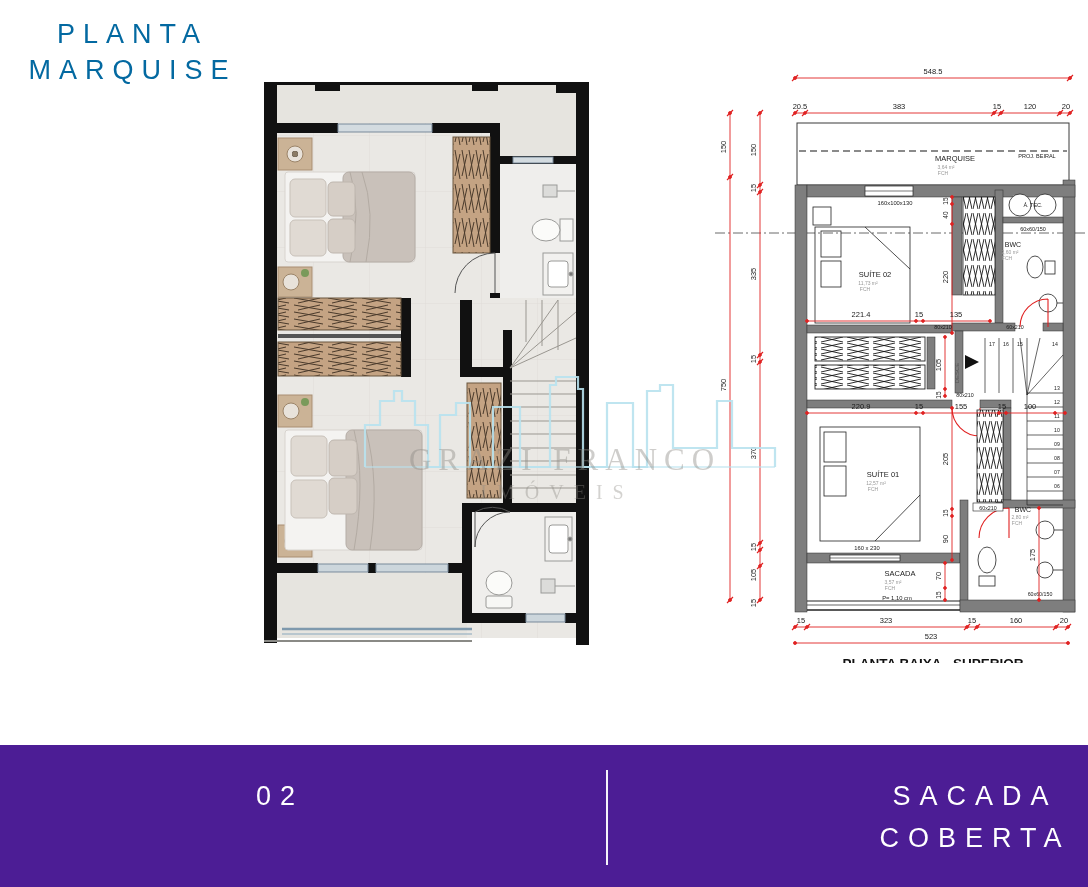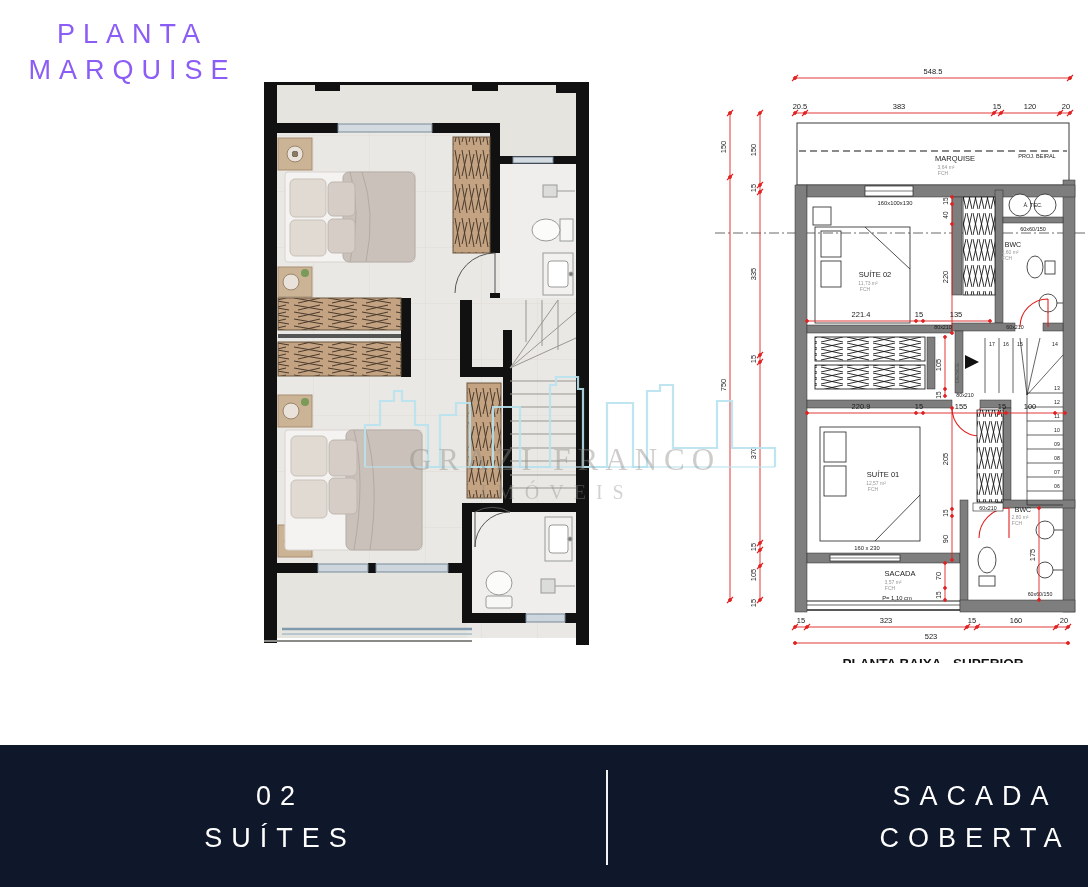--- a/index.html
+++ b/index.html
@@ -1,20 +1,20 @@
 <!DOCTYPE html>
 <html><head>
 <meta charset="utf-8">
 <style>
   html,body{margin:0;padding:0;background:#fff;}
   #page{position:relative;width:1088px;height:887px;background:#ffffff;overflow:hidden;
         font-family:"Liberation Sans",sans-serif;}
   
   #title{position:absolute;left:20px;top:16px;width:225px;text-align:center;
-         color:#8b5cf6;font-size:27px;letter-spacing:8px;line-height:36px;font-weight:500;}
+         color:#0369a1;font-size:27px;letter-spacing:8px;line-height:36px;font-weight:500;}
   
   .plansvg{position:absolute;}
   
   #wm{position:absolute;left:360px;top:355px;width:430px;height:165px;z-index:5;pointer-events:none;}
   
   #footer{position:absolute;left:0;top:745px;width:1088px;height:142px;background:#c98e62;}
   .ftxt{position:absolute;color:#ffffff;font-size:27px;letter-spacing:9px;line-height:42px;
         text-align:center;font-weight:400;}
   #footer-left{left:170px;top:30px;width:220px;}
   #footer-right{left:845px;top:30px;width:260px;}
@@ -491,24 +491,23 @@
     <path d="M5,112 L5,70 L20,70 L20,46 L34,46 L34,36 L42,36 L42,46 L55,46 L55,70 L68,70 L68,112
              L80,112 L80,60 L96,60 L96,48 L110,48 L110,112 L133,112 L133,52 L160,52 L160,112
              L190,112 L190,30 L196,30 L196,22 L218,22 L218,34 L223,34 L223,112
              L247,112 L247,48 L273,48 L273,112 L287,112 L287,36 L300,36 L300,30 L313,30 L313,93
              L357,93 L357,46 L372,46 L372,93 L415,93 L415,112" fill="none" stroke="#b8e2ee" stroke-width="2.2" opacity="0.9"></path>
     <line x1="5" y1="112" x2="415" y2="112" stroke="#b8e2ee" stroke-width="1.6" opacity="0.75"></line>
     <text class="wmtext" x="205" y="115" font-size="31" letter-spacing="7" text-anchor="middle" fill="#8d8a84" opacity="0.42">GRAZI FRANCO</text>
     <text class="wmtext" x="197" y="144" font-size="20" letter-spacing="10" text-anchor="middle" fill="#8d8a84" opacity="0.38">IMÓVEIS</text>
   </svg>
 
-  <div id="footer" style="background: #0f172a;">
+  <div id="footer" style="background: #4c1d95;">
     <div id="footer-left" class="ftxt">
       <div>02</div>
-      <div>SUÍTES</div>
     </div>
     <div id="fdivider"></div>
     <div id="footer-right" class="ftxt">
       <div>SACADA</div>
       <div>COBERTA</div>
     </div>
   </div>
 
 </div>
 

